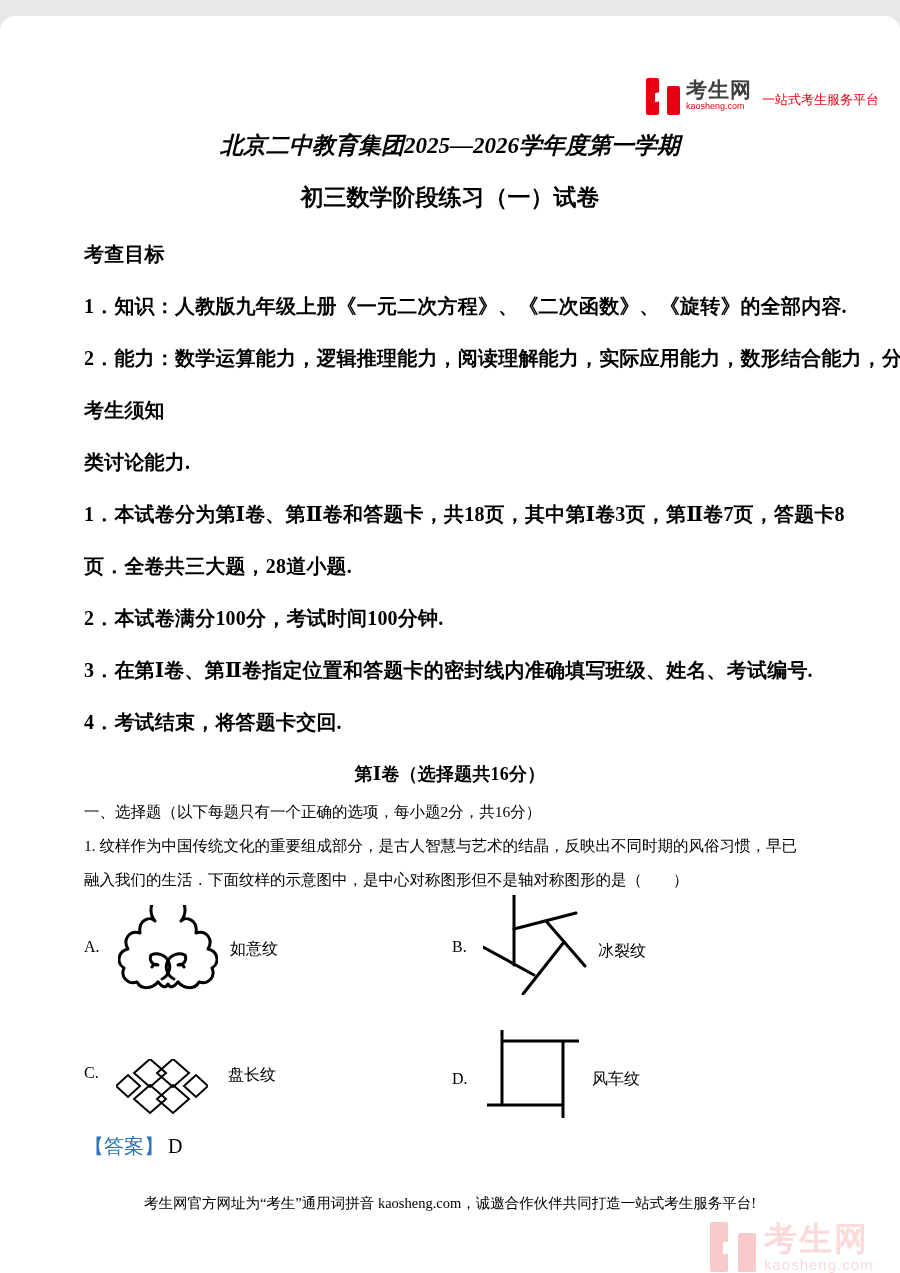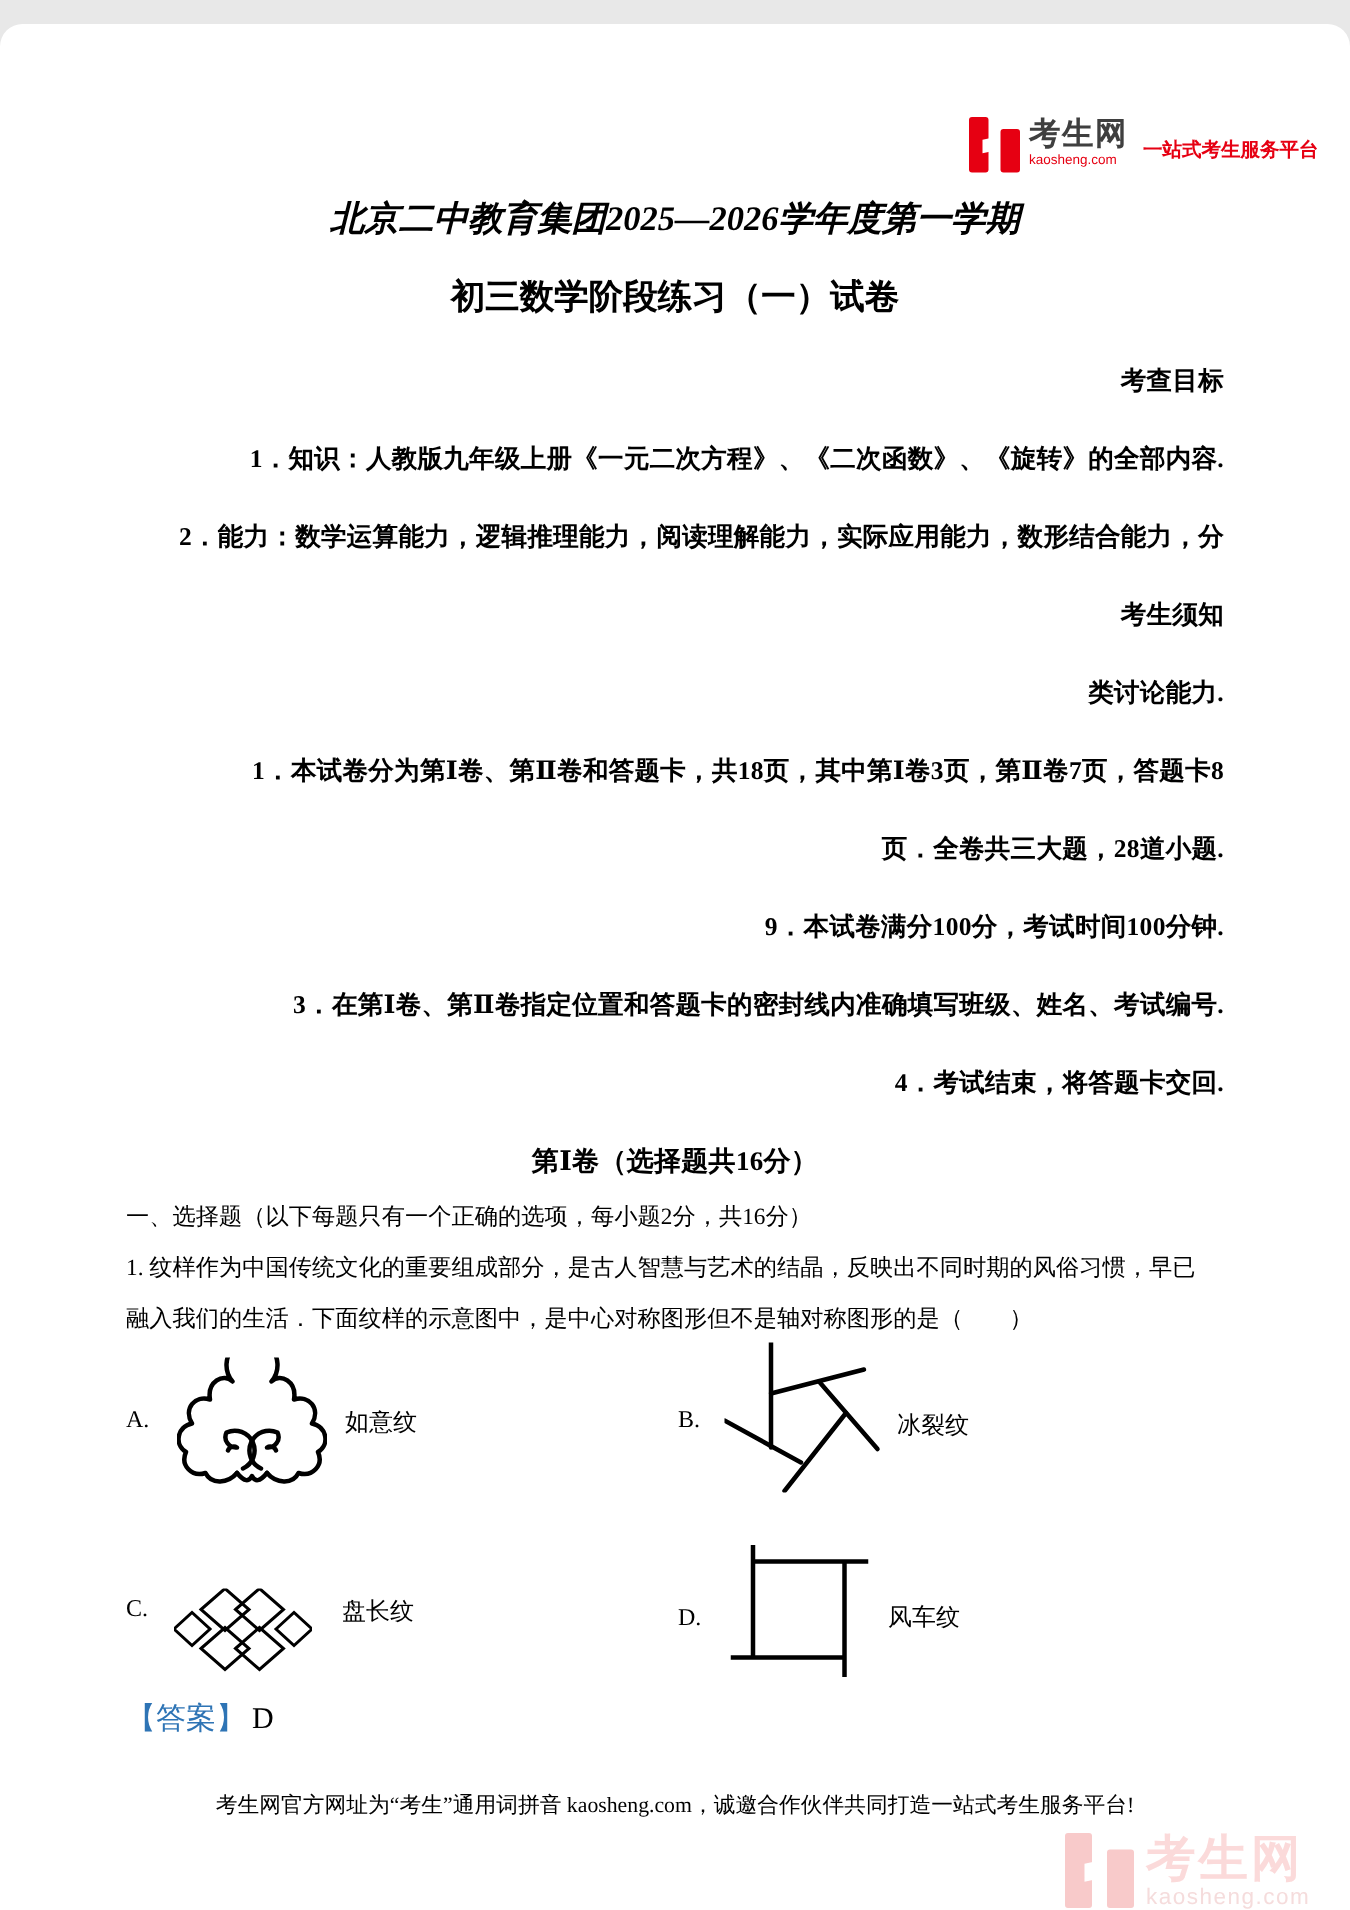--- a/index.html
+++ b/index.html
@@ -15,27 +15,27 @@
   }
   
   .logo{position:absolute;top:62px;left:646px;display:flex;align-items:flex-start;}
   .logo-mark{position:relative;width:34px;height:37px;margin-right:6px;flex:0 0 auto;}
   .logo-mark .bar-l{position:absolute;left:0;top:0;width:13px;height:37px;background:#e60012;border-radius:2px;}
   .logo-mark .bar-r{position:absolute;right:0;top:8px;width:13px;height:29px;background:#e60012;border-radius:2px;}
   .logo-mark .notch{position:absolute;left:9px;top:14px;width:11px;height:9px;background:#ffffff;transform:skewY(-12deg);}
   .logo-textcol{display:flex;flex-direction:column;}
   .logo-name{font-family:"Liberation Sans","DejaVu Sans",sans-serif;font-size:21px;font-weight:bold;color:#3f3f3f;line-height:23px;letter-spacing:1px;}
   .logo-domain{font-family:"Liberation Sans","DejaVu Sans",sans-serif;font-size:9px;color:#e60012;line-height:10px;}
-  .logo-tagline{font-family:"Liberation Sans","DejaVu Sans",sans-serif;font-size:13px;font-weight:bold;color:#e60012;margin:13px 0 0 10px;white-space:nowrap;}
+  .logo-tagline{font-family:"Liberation Sans","DejaVu Sans",sans-serif;font-size:13px;font-weight:normal;color:#e60012;margin:13px 0 0 10px;white-space:nowrap;}
   
   .title1{position:absolute;top:114px;left:0;width:100%;text-align:center;font-size:23px;font-weight:bold;white-space:nowrap;font-style:italic;}
   .title2{position:absolute;top:166px;left:0;width:100%;text-align:center;font-size:23px;font-weight:bold;white-space:nowrap;}
   
   .doc-lines{position:absolute;top:212px;left:84px;width:732px;}
-  .doc-line{height:52px;line-height:52px;font-size:17px;font-weight:bold;white-space:nowrap;letter-spacing:0.2px;text-align:right;}
+  .doc-line{height:52px;line-height:52px;font-size:20px;font-weight:bold;white-space:nowrap;letter-spacing:0.2px;}
   .doc-line.center{text-align:center;font-size:18px;}
   
   .q-lines{position:absolute;top:779px;left:84px;width:732px;}
   .q-line{height:34px;line-height:34px;font-size:15.5px;white-space:nowrap;}
   
   .opt-row{position:absolute;left:84px;width:732px;}
   .opt-row1{top:879px;height:130px;}
   .opt-row2{top:1009px;height:112px;}
   .opt-abs{position:absolute;font-size:16px;line-height:20px;}
   .fig{position:absolute;}
@@ -78,21 +78,21 @@
   <div class="title2">初三数学阶段练习（一）试卷</div>
 
   <div class="doc-lines">
     <div class="doc-line">考查目标</div>
     <div class="doc-line">1．知识：人教版九年级上册《一元二次方程》、《二次函数》、《旋转》的全部内容.</div>
     <div class="doc-line">2．能力：数学运算能力，逻辑推理能力，阅读理解能力，实际应用能力，数形结合能力，分</div>
     <div class="doc-line">考生须知</div>
     <div class="doc-line">类讨论能力.</div>
     <div class="doc-line">1．本试卷分为第Ⅰ卷、第Ⅱ卷和答题卡，共18页，其中第Ⅰ卷3页，第Ⅱ卷7页，答题卡8</div>
     <div class="doc-line">页．全卷共三大题，28道小题.</div>
-    <div class="doc-line">9．本试卷满分100分，考试时间100分钟.</div>
+    <div class="doc-line">2．本试卷满分100分，考试时间100分钟.</div>
     <div class="doc-line">3．在第Ⅰ卷、第Ⅱ卷指定位置和答题卡的密封线内准确填写班级、姓名、考试编号.</div>
     <div class="doc-line">4．考试结束，将答题卡交回.</div>
     <div class="doc-line center">第Ⅰ卷（选择题共16分）</div>
   </div>
 
   <div class="q-lines">
     <div class="q-line">一、选择题（以下每题只有一个正确的选项，每小题2分，共16分）</div>
     <div class="q-line">1. 纹样作为中国传统文化的重要组成部分，是古人智慧与艺术的结晶，反映出不同时期的风俗习惯，早已</div>
     <div class="q-line">融入我们的生活．下面纹样的示意图中，是中心对称图形但不是轴对称图形的是（　　）</div>
   </div>

